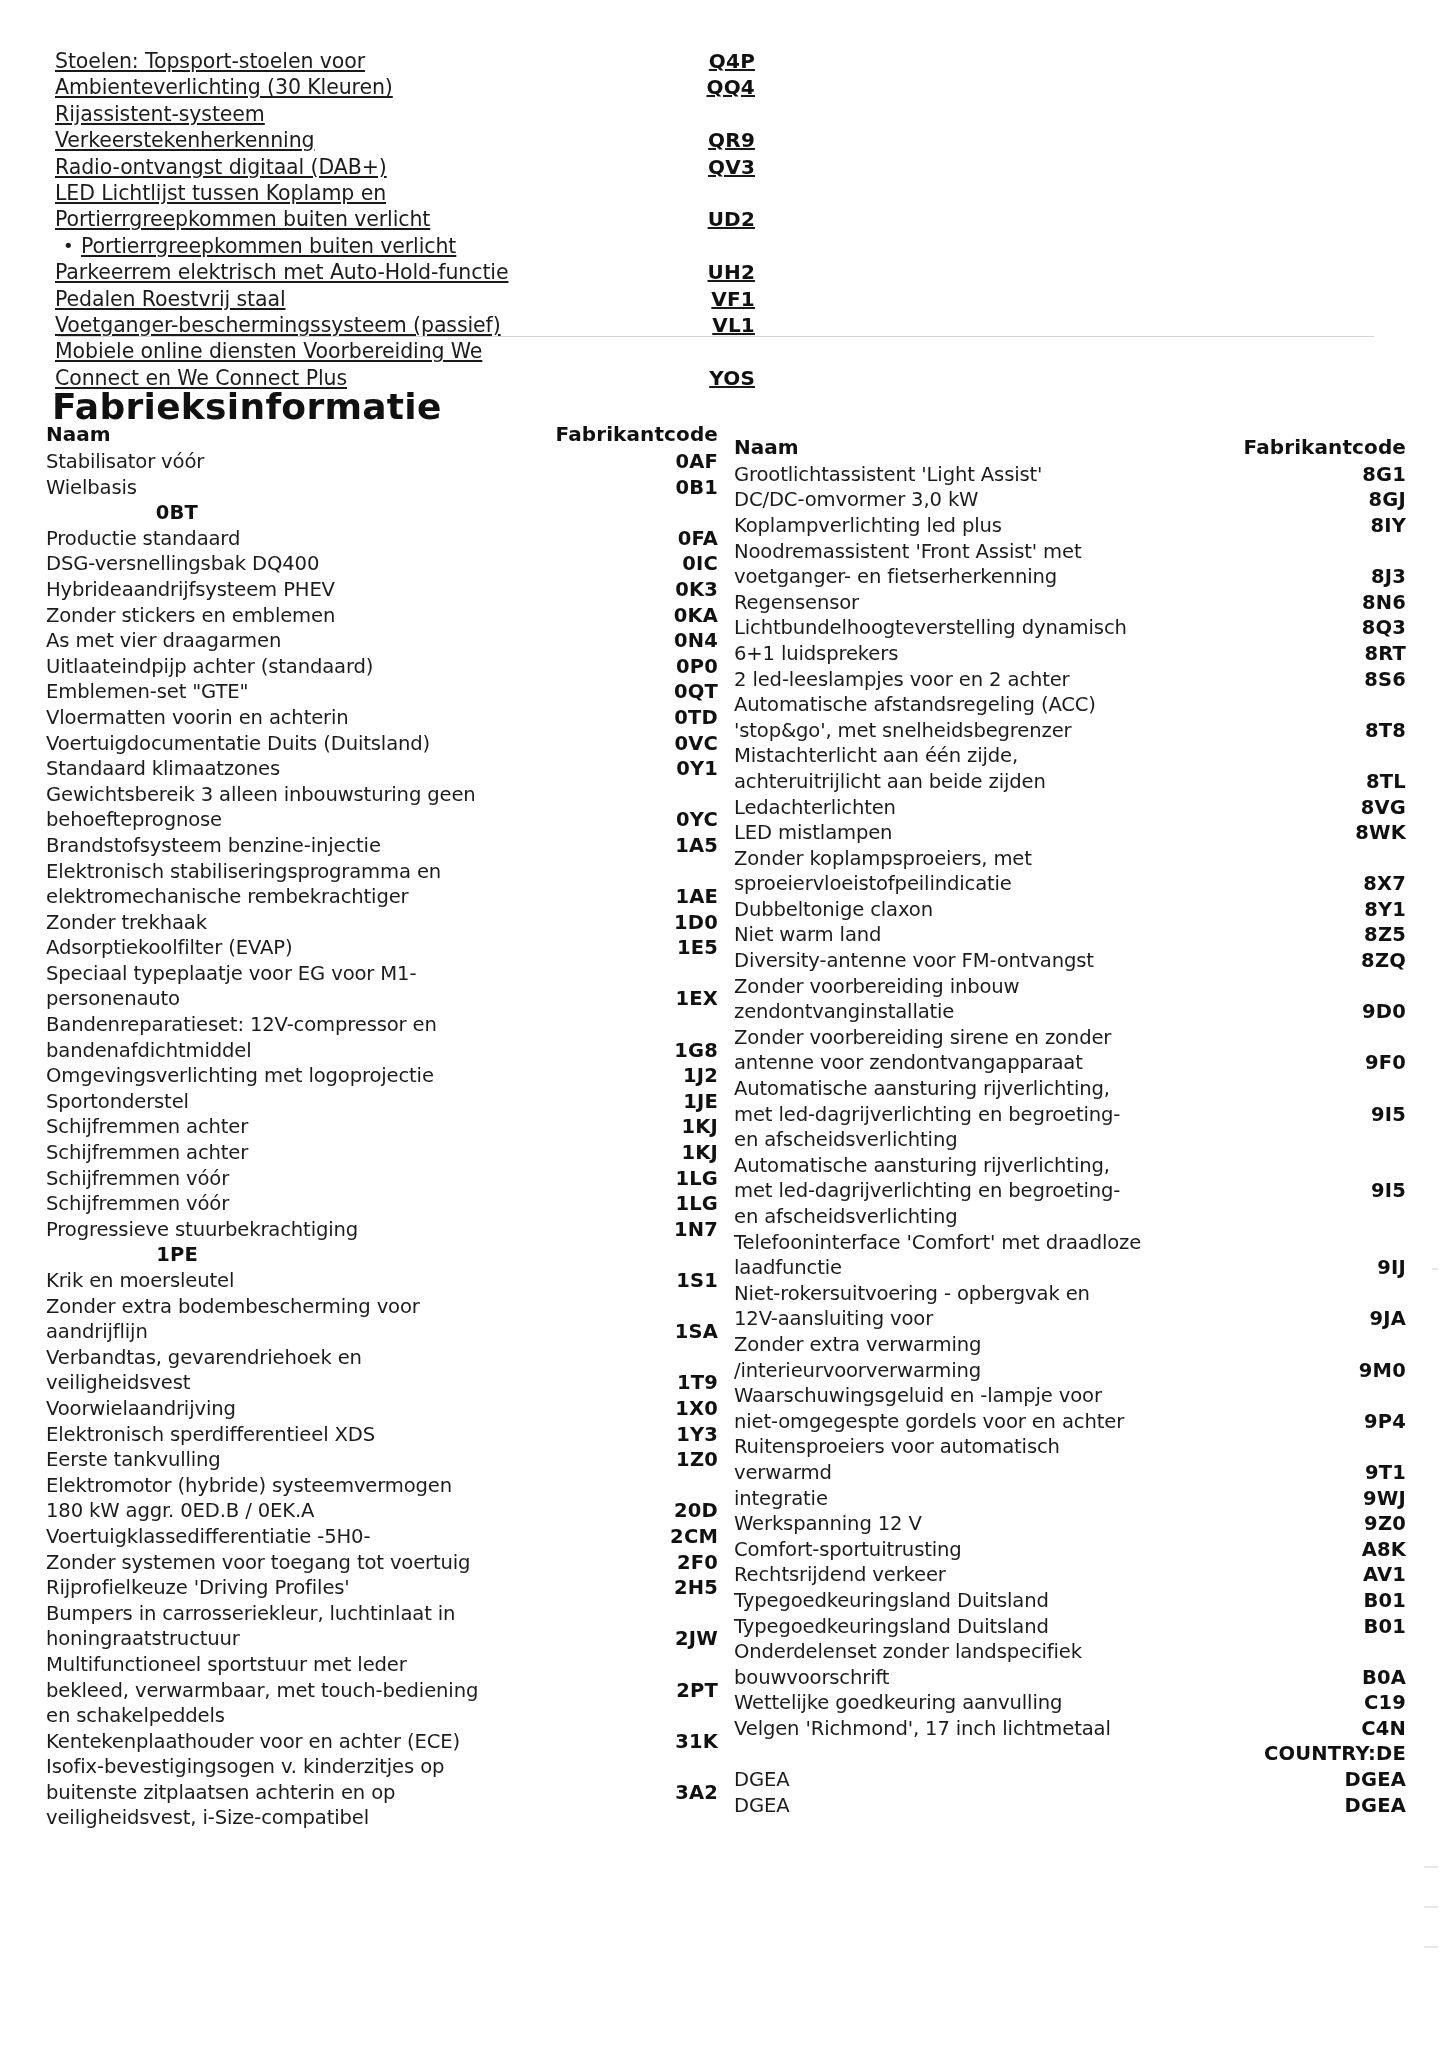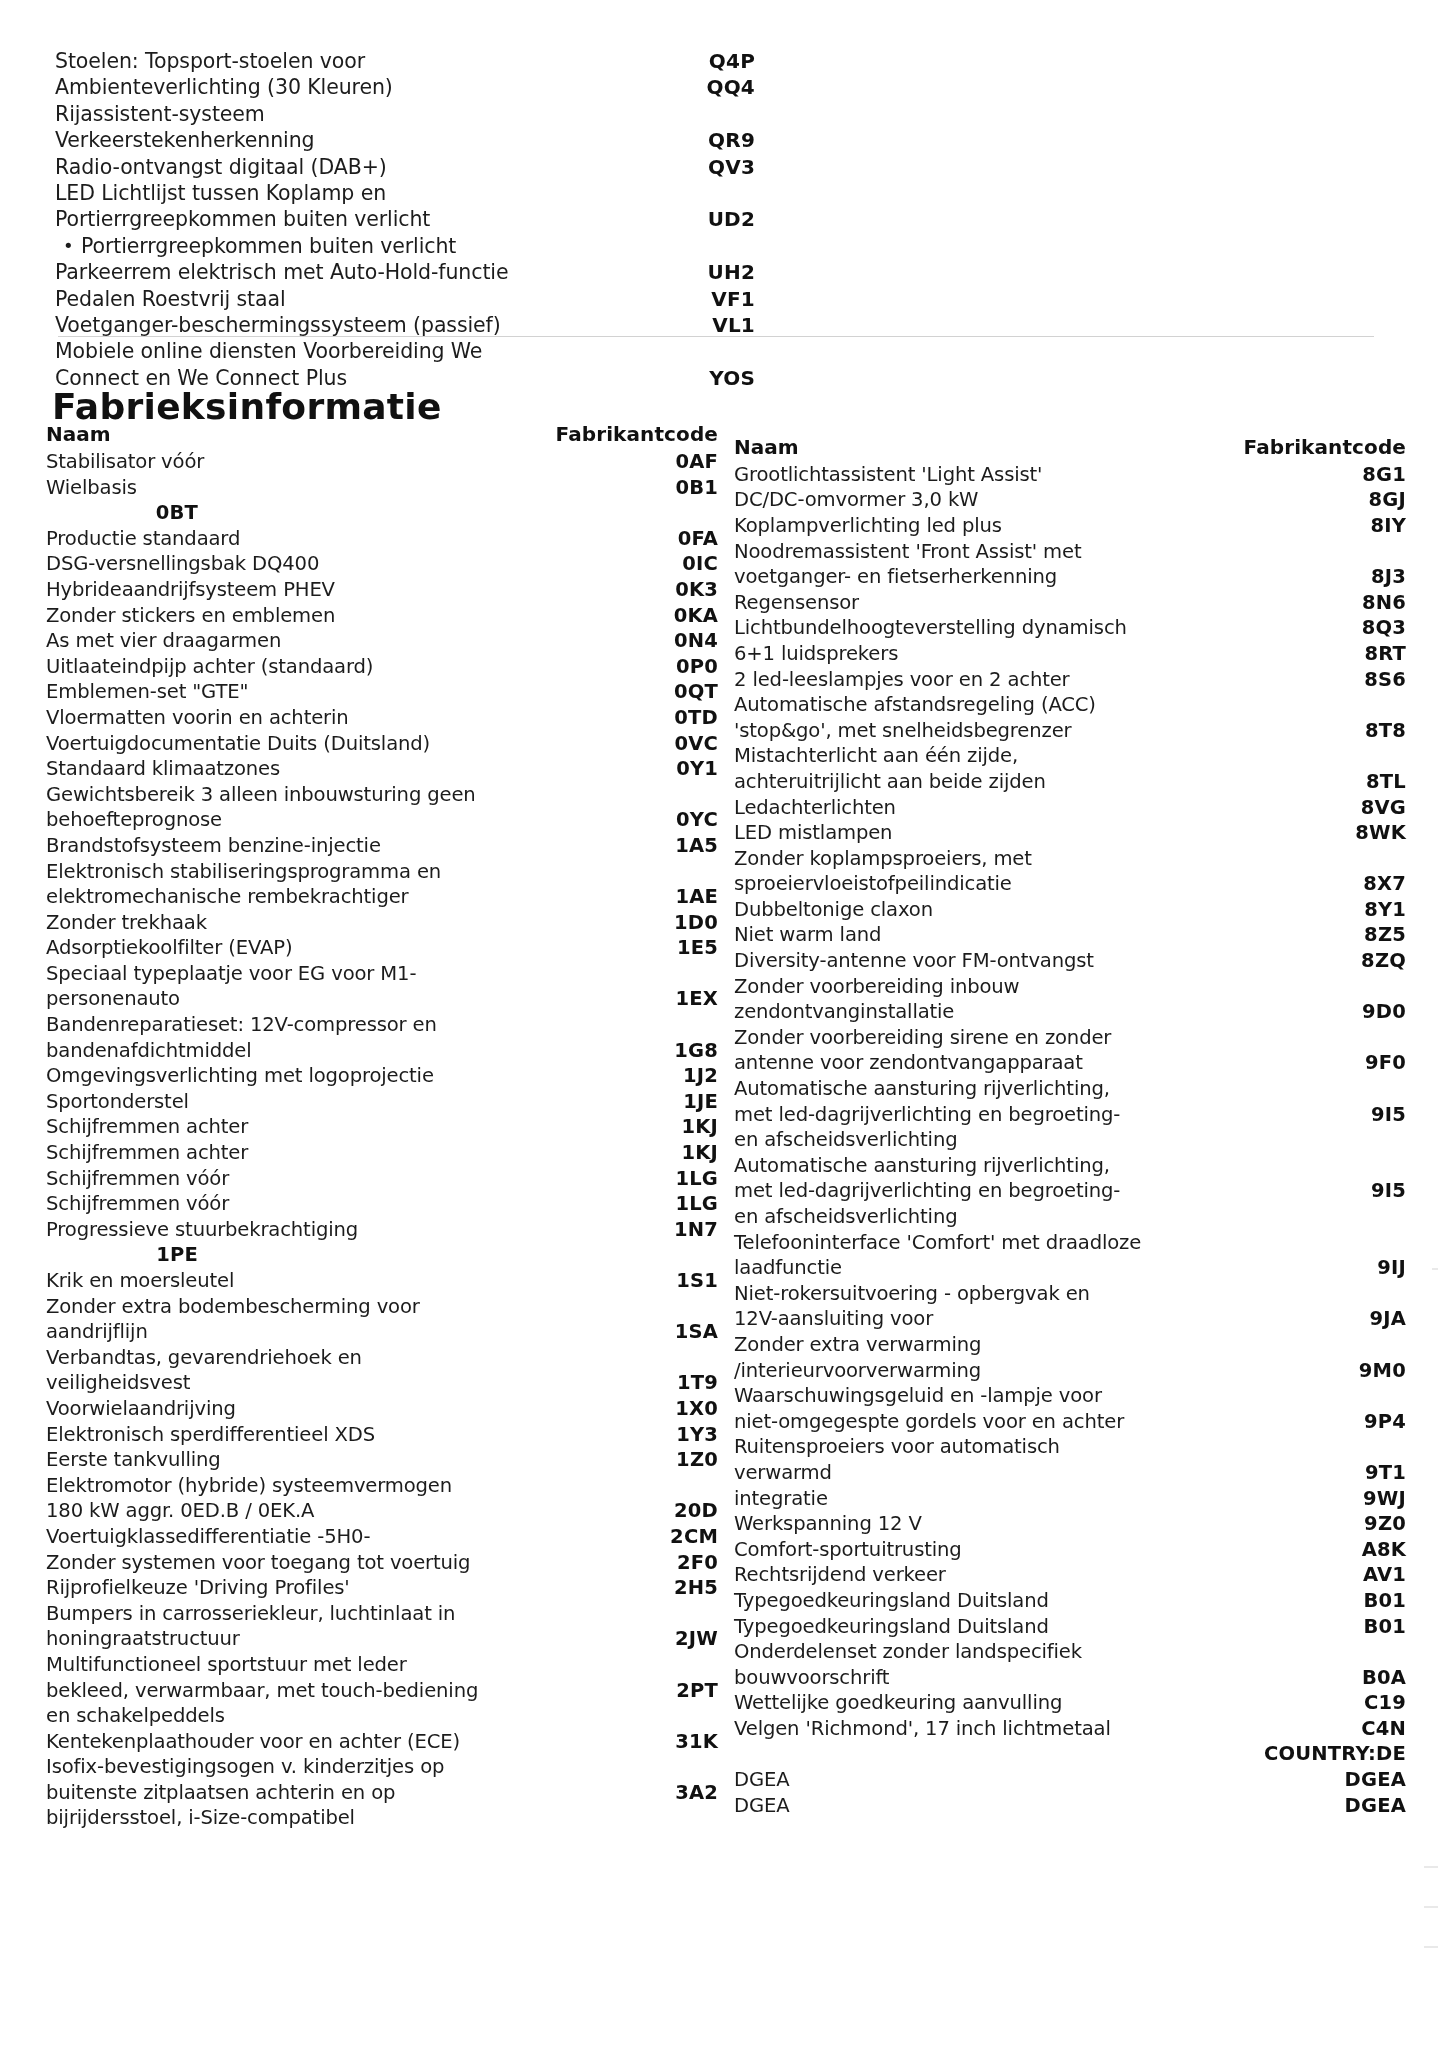--- a/index.html
+++ b/index.html
@@ -22,20 +22,21 @@
     padding: 0;
     box-sizing: border-box;
   }
 
   
   .equip-section {
     position: absolute;
     left: 55px;
     top: 48px;
     width: 1320px;
+    text-decoration: underline;
   }
   .equip-row {
     display: flex;
     align-items: flex-start;
     width: 700px;
     margin: 0;
   }
   .equip-label {
     flex: 1 1 auto;
     font-size: 20.5px;
@@ -419,21 +420,21 @@
           </div>
           <div class="trow">
             <div class="td-name">Isofix-bevestigingsogen v. kinderzitjes op</div>
             <div class="td-code"></div>
           </div>
           <div class="trow">
             <div class="td-name">buitenste zitplaatsen achterin en op</div>
             <div class="td-code">3A2</div>
           </div>
           <div class="trow">
-            <div class="td-name">bijrijdersstoel, i-Size-compatibel</div>
+            <div class="td-name">veiligheidsvest, i-Size-compatibel</div>
             <div class="td-code"></div>
           </div>
         </div>
     </div>
 
     <div class="tbl right">
       <div class="thead">
         <div class="th-name">Naam</div>
         <div class="th-code wide">Fabrikantcode</div>
       </div>

